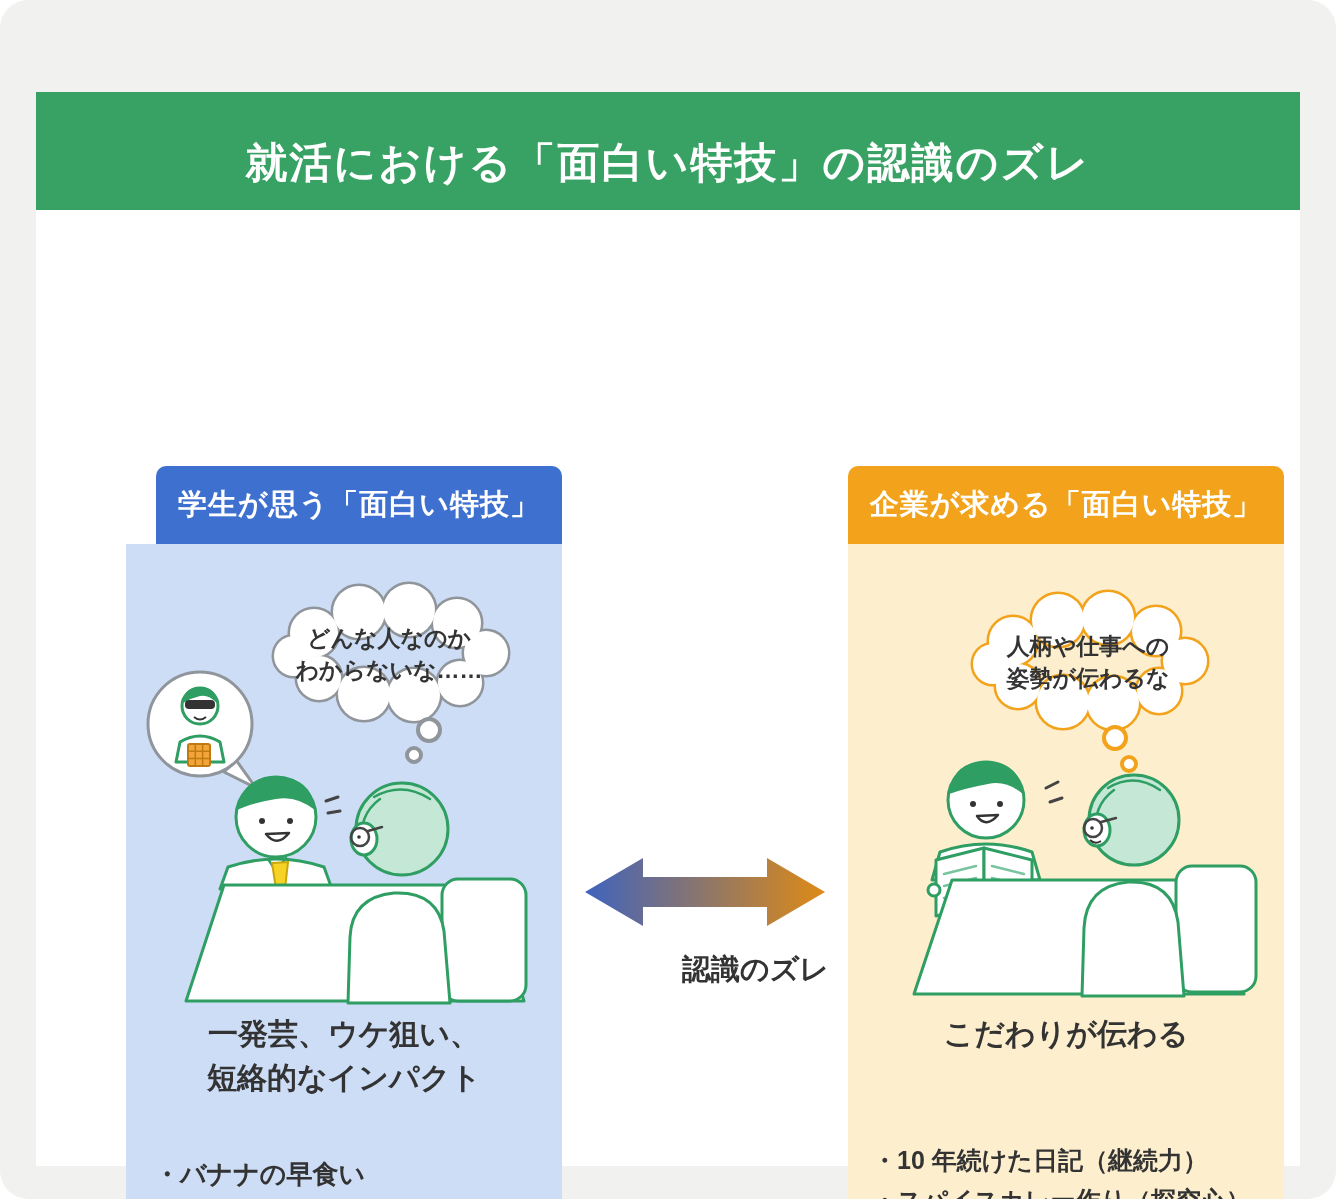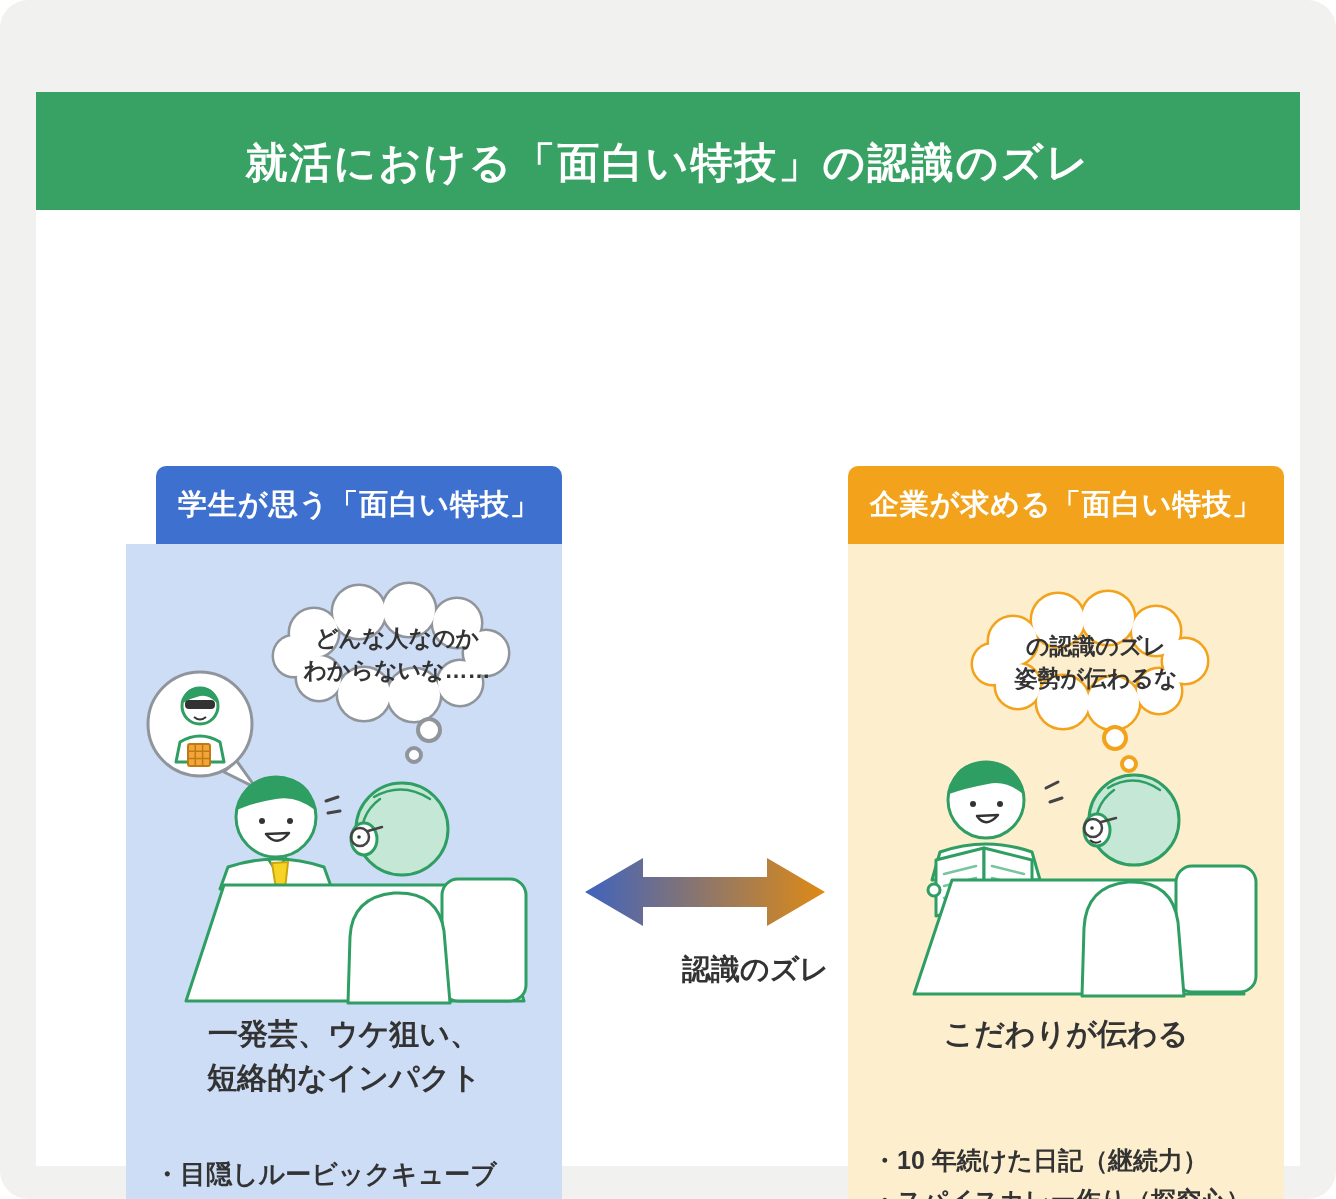--- a/index.html
+++ b/index.html
@@ -41,21 +41,21 @@
   .cloud{position:absolute;width:250px;height:190px;}
   .card-student .cloud{left:138px;top:34px;}
   .card-company .cloud{left:115px;top:42px;}
   .cloud svg{position:absolute;left:0;top:0;}
   .cloud-bumps{fill:#fff;stroke-width:5;}
   .cloud-bumps.gray{stroke:var(--bubble-gray);}
   .cloud-bumps.orange{stroke:var(--company-header-orange);}
   .cloud-cover{fill:#fff;stroke:none;}
   .trail-gray{fill:#fff;stroke:var(--bubble-gray);stroke-width:4;}
   .trail-orange{fill:#fff;stroke:var(--company-header-orange);stroke-width:4;}
-  .cloud-text{position:absolute;left:8px;top:44px;width:250px;text-align:center;
+  .cloud-text{position:absolute;left:0;top:44px;width:250px;text-align:center;
               font-size:23px;font-weight:800;color:var(--text-dark);line-height:32px;}
 
   .gag-bubble{position:absolute;left:12px;top:120px;width:130px;height:140px;}
   .scene{position:absolute;}
   .card-student .scene{left:10px;top:211px;width:420px;height:250px;}
   .card-company .scene{left:30px;top:200px;width:400px;height:255px;}
 
   .summary{position:absolute;left:0;top:468px;width:100%;text-align:center;
            font-size:30px;font-weight:800;color:var(--text-dark);line-height:44px;}
   .bullets{position:absolute;left:28px;top:608px;font-size:26px;font-weight:800;
@@ -166,41 +166,40 @@
             <circle class="dot" cx="223" cy="82" r="1.8"></circle>
           </svg>
         </div>
 
         <div class="summary">
           <div>一発芸、ウケ狙い、</div>
           <div>短絡的なインパクト</div>
         </div>
 
         <div class="bullets">
-          <div>・目隠しルービックキューブ</div>
           <div>・バナナの早食い</div>
 
         </div>
 
       </div>
     </div>
 
     <div class="card card-company">
       <div class="card-header">企業が求める「面白い特技」</div>
       <div class="card-body">
 
         <div class="cloud">
           <svg viewBox="0 0 250 190" width="250" height="190">
             <use href="#cloud-shape" class="cloud-bumps orange"></use>
             <use href="#cloud-shape" class="cloud-cover"></use>
             <circle class="trail-orange" cx="152" cy="152" r="11"></circle>
             <circle class="trail-orange" cx="166" cy="178" r="7"></circle>
           </svg>
           <div class="cloud-text">
-            <div>の認識のズレ</div>
+            <div>人柄や仕事への</div>
             <div>姿勢が伝わるな</div>
           </div>
         </div>
 
         <div class="scene">
           <svg viewBox="0 0 400 255" width="400" height="255">
 
             <circle class="ln" cx="108" cy="56" r="38"></circle>
             <path class="hair" d="M71,50 Q74,18 108,17 Q142,18 145,50 Q128,36 110,40 Q88,44 71,50 Z"></path>
             <circle class="dot" cx="95" cy="60" r="3"></circle>

